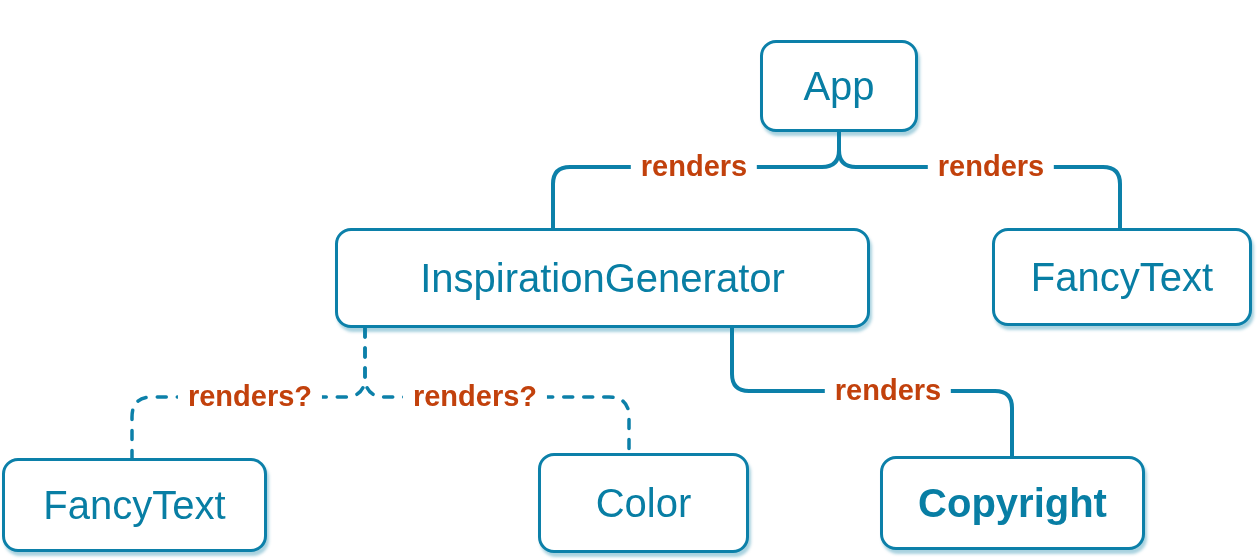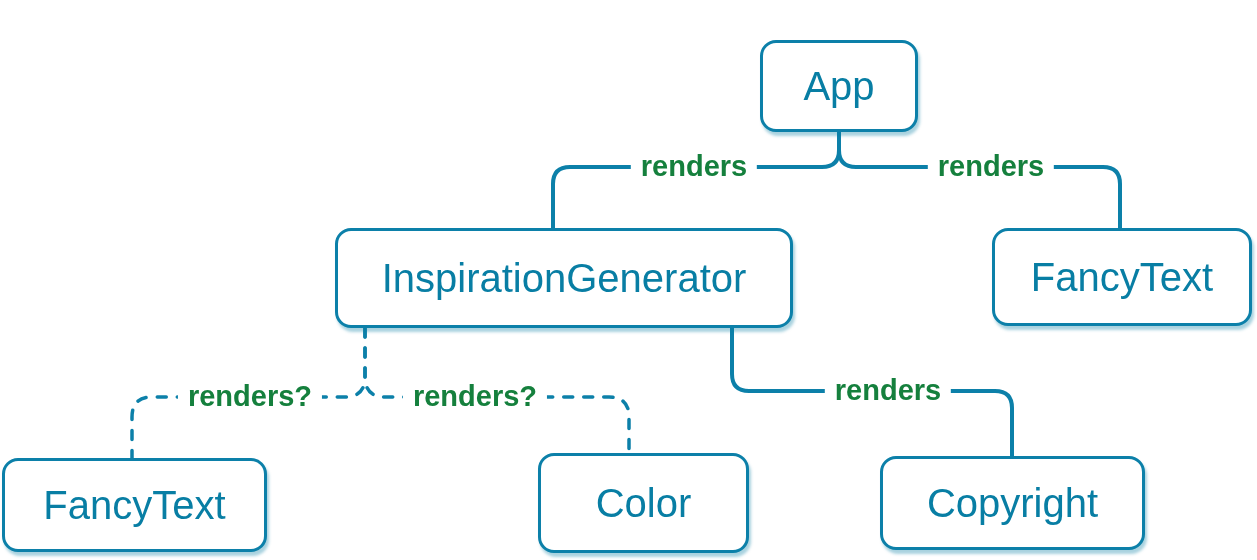--- a/index.html
+++ b/index.html
@@ -42,30 +42,30 @@
     box-shadow: 2px 4px 3px rgba(8, 126, 164, 0.35);
     display: flex;
     align-items: center;
     justify-content: center;
     color: #087ea4;
     font-size: 40px;
     line-height: 1;
     white-space: nowrap;
   }
   .node-app        { left: 760px; top: 8px;   width: 158px; height: 92px; margin-top: 32px;  }
-  .node-ig         { left: 335px; top: 228px; width: 458px; height: 100px; }
+  .node-ig         { left: 335px; top: 228px; width: 535px; height: 100px; }
   .node-ft-top     { left: 992px; top: 228px; width: 260px; height: 98px;  }
   .node-ft-bottom  { left: 2px;   top: 458px; width: 265px; height: 94px;  }
   .node-color      { left: 538px; top: 453px; width: 211px; height: 100px; }
-  .node-copyright  { left: 880px; top: 456px; width: 265px; height: 94px;  }
+  .node-copyright  { left: 880px; top: 456px; width: 265px; height: 94px; font-weight: bold;  }
   .edge-label {
     position: absolute;
     transform: translate(-50%, -50%);
     background: #ffffff;
-    color: #15803d;
+    color: #c2410c;
     font-size: 29px;
     font-weight: bold;
     line-height: 1.1;
     padding: 0 10px;
     white-space: nowrap;
   }
   .lbl-1 { left: 694px; top: 167px; }
   .lbl-2 { left: 991px; top: 167px; }
   .lbl-3 { left: 888px; top: 391px; }
   .lbl-4 { left: 250px; top: 397px; }

